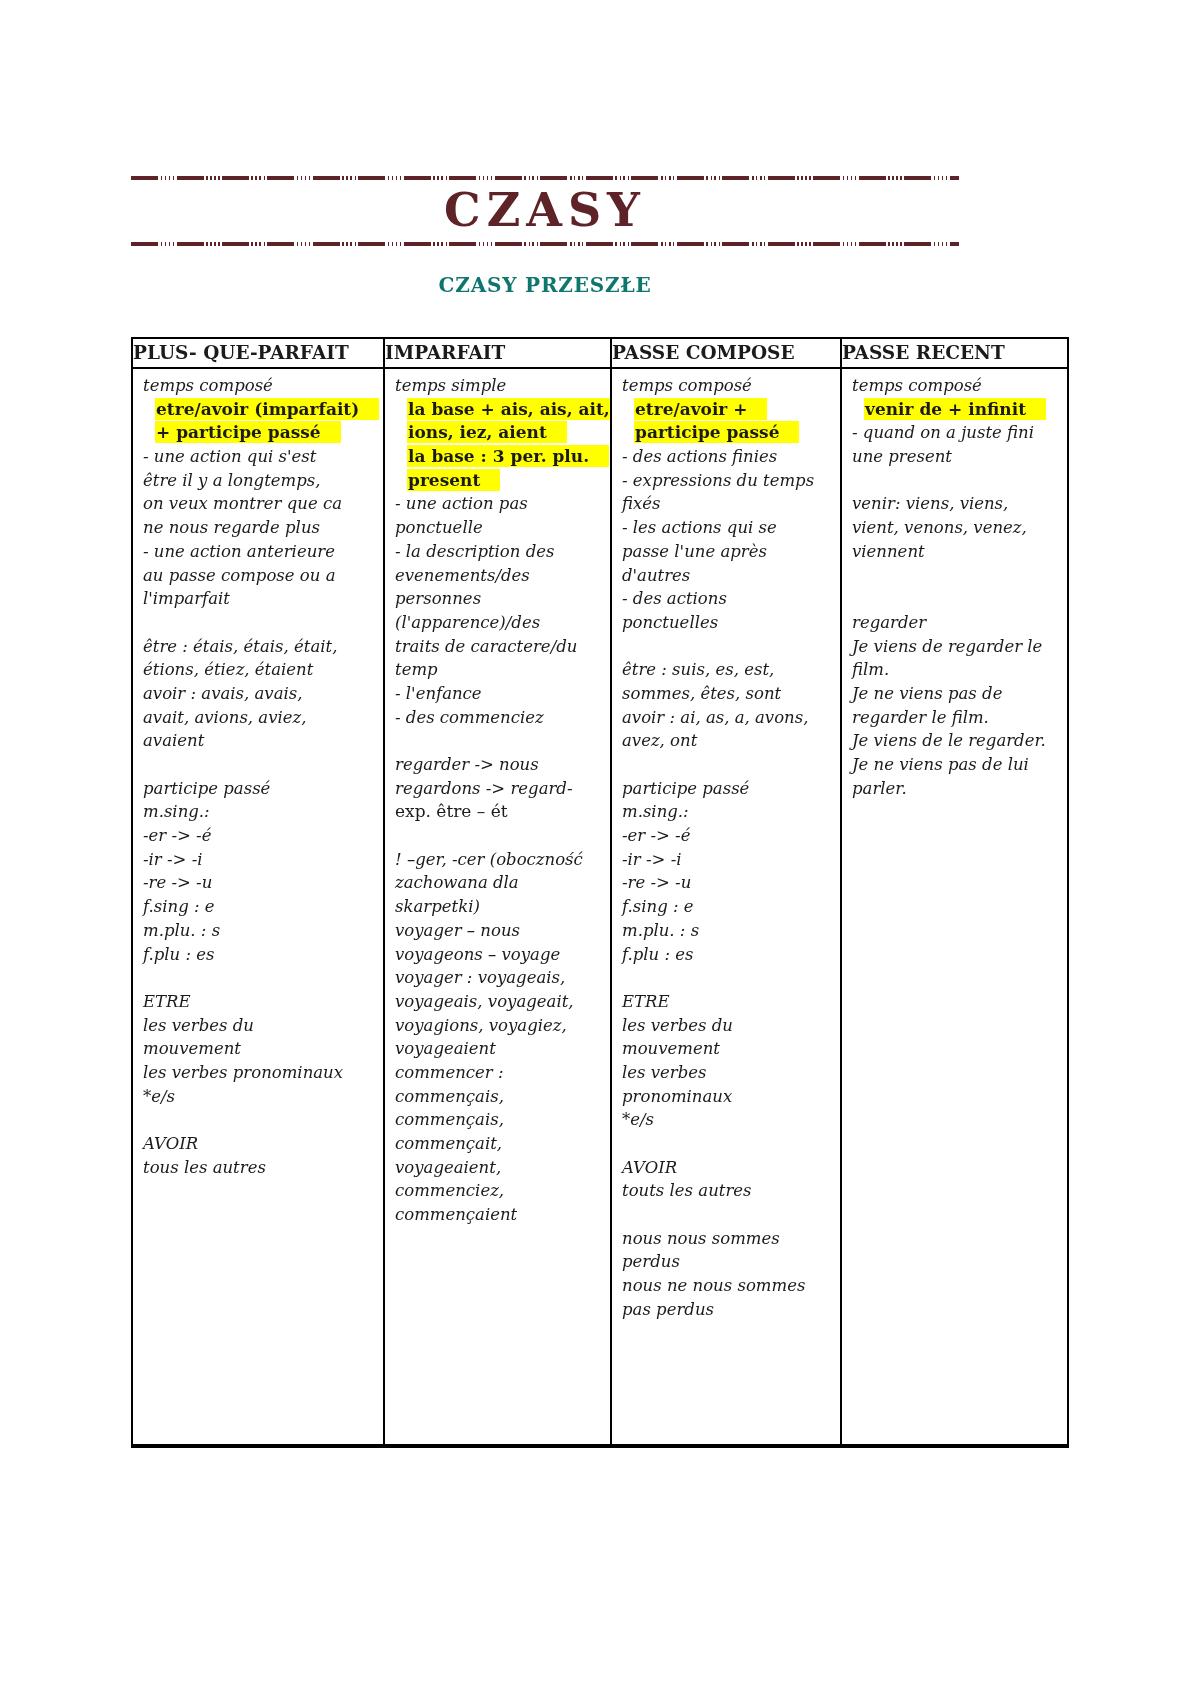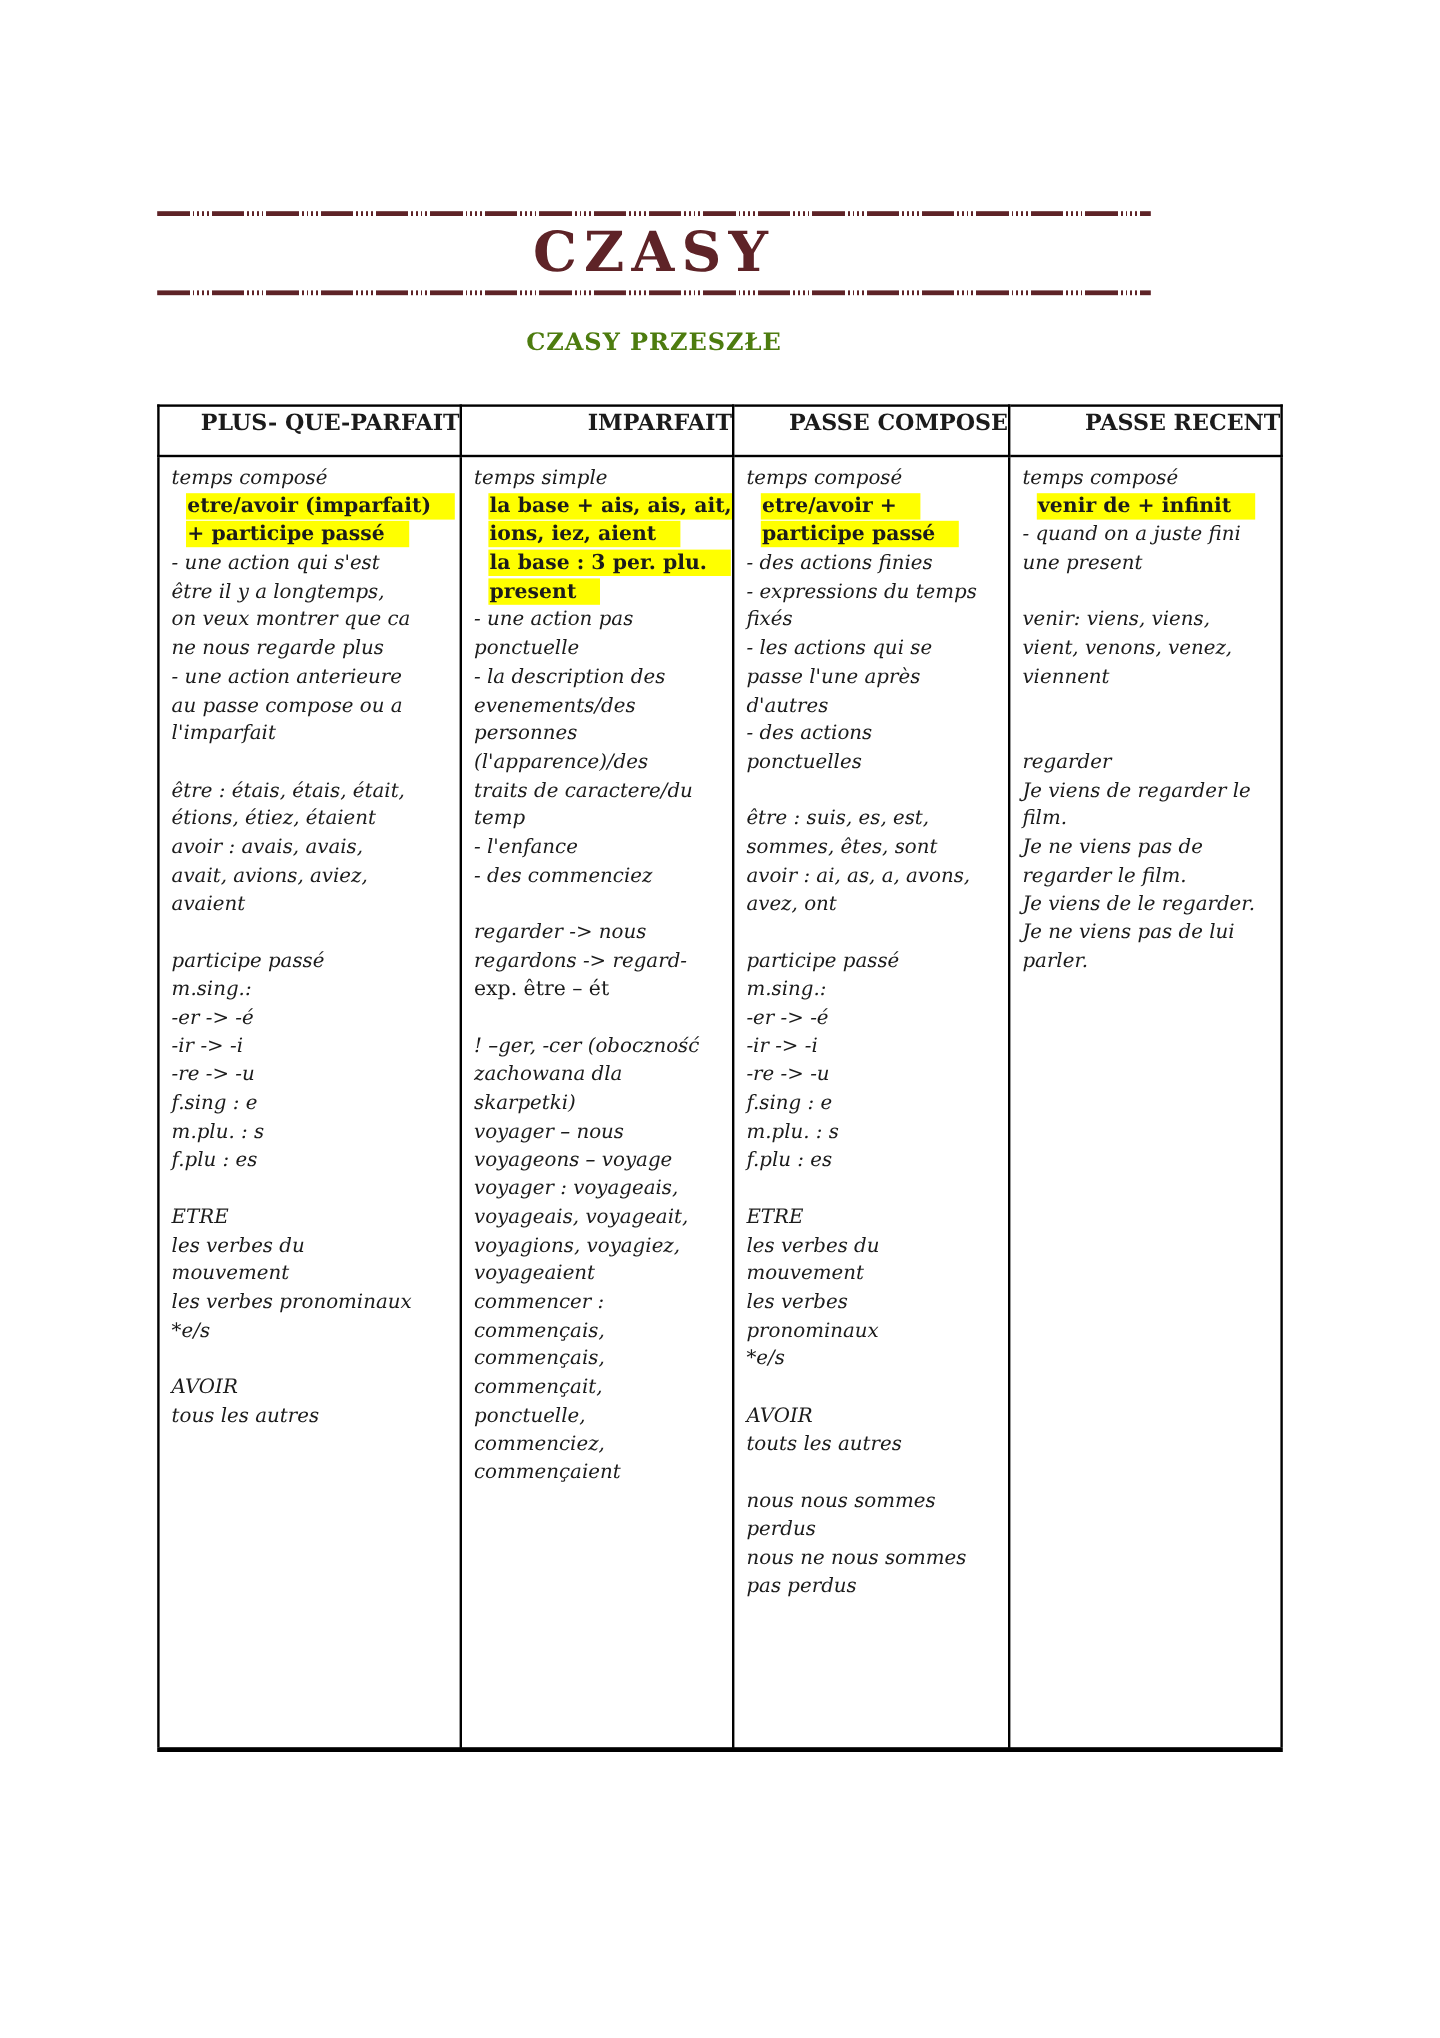--- a/index.html
+++ b/index.html
@@ -39,38 +39,38 @@
     letter-spacing: 0.13em;
     color: #5e2327;
     line-height: 50px;
     margin: 5px 0 7px 0;
   }
   .doc-subtitle {
     text-align: center;
     font-size: 20px;
     font-weight: bold;
     letter-spacing: 0.04em;
-    color: #4d7c0f;
+    color: #0f766e;
     margin-top: 27px;
     line-height: 24px;
   }
   table.tense-table {
     border-collapse: collapse;
     table-layout: fixed;
     width: 936px;
     margin-top: 40px;
     border: 2px solid #000;
     border-bottom-width: 4px;
   }
   table.tense-table th {
     border: 2px solid #000;
     font-size: 18.5px;
     font-weight: bold;
-    text-align: right;
-    padding: 3px 0 16px 0;
+    text-align: left;
+    padding: 3px 0 4px 0;
     background: #ffffff;
   }
   table.tense-table td {
     border: 2px solid #000;
     vertical-align: top;
     padding: 5px 4px 4px 10px;
     height: 1066px;
     overflow: hidden;
   }
   .line {
@@ -187,21 +187,21 @@
             <div class="line">voyager – nous</div>
             <div class="line">voyageons – voyage</div>
             <div class="line">voyager : voyageais,</div>
             <div class="line">voyageais, voyageait,</div>
             <div class="line">voyagions, voyagiez,</div>
             <div class="line">voyageaient</div>
             <div class="line">commencer :</div>
             <div class="line">commençais,</div>
             <div class="line">commençais,</div>
             <div class="line">commençait,</div>
-            <div class="line">ponctuelle,</div>
+            <div class="line">voyageaient,</div>
             <div class="line">commenciez,</div>
             <div class="line">commençaient</div>
           </td>
         <td>
             <div class="line">temps composé</div>
             <div class="line"><span class="hl">etre/avoir +</span></div>
             <div class="line"><span class="hl">participe passé</span></div>
             <div class="line">- des actions finies</div>
             <div class="line">- expressions du temps</div>
             <div class="line">fixés</div>

